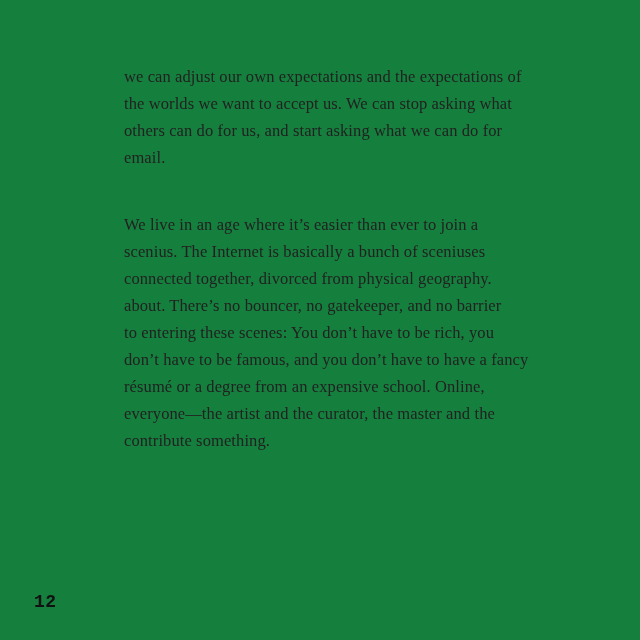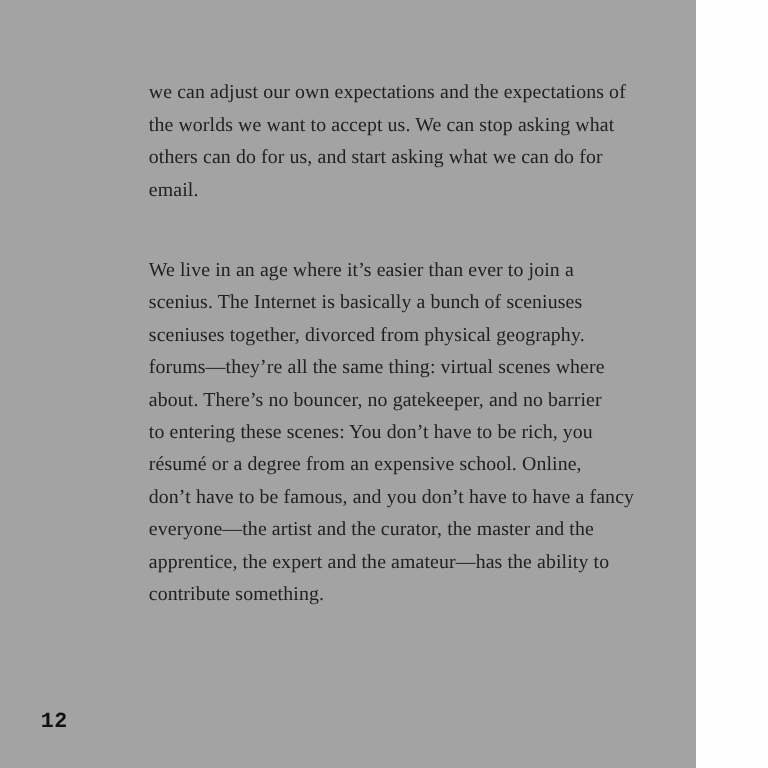--- a/index.html
+++ b/index.html
@@ -7,23 +7,23 @@
     width: 640px;
     height: 640px;
     background: #fefefe;
     overflow: hidden;
     position: relative;
     font-family: "Liberation Serif", "DejaVu Serif", serif;
   }
   .page {
     position: absolute;
     inset: 0;
-    width: 580px;
+    width: 640px;
     height: 640px;
-    background: #a3a3a3;
+    background: #15803d;
   }
   .text-block {
     position: absolute;
     left: 124px;
     top: 63px;
     width: 400px;
     color: #212121;
     font-size: 16.5px;
     line-height: 27px;
     letter-spacing: 0.1px;
@@ -50,25 +50,23 @@
   <div class="text-block" id="text-block">
       <div class="paragraph">
         <div class="line">we can adjust our own expectations and the expectations of</div>
         <div class="line">the worlds we want to accept us. We can stop asking what</div>
         <div class="line">others can do for us, and start asking what we can do for</div>
         <div class="line">email.</div>
       </div>
       <div class="paragraph">
         <div class="line">We live in an age where it’s easier than ever to join a</div>
         <div class="line">scenius. The Internet is basically a bunch of sceniuses</div>
-        <div class="line">sceniuses together, divorced from physical geography.</div>
-        <div class="line">forums—they’re all the same thing: virtual scenes where</div>
+        <div class="line">connected together, divorced from physical geography.</div>
         <div class="line">about. There’s no bouncer, no gatekeeper, and no barrier</div>
         <div class="line">to entering these scenes: You don’t have to be rich, you</div>
+        <div class="line">don’t have to be famous, and you don’t have to have a fancy</div>
         <div class="line">résumé or a degree from an expensive school. Online,</div>
-        <div class="line">don’t have to be famous, and you don’t have to have a fancy</div>
         <div class="line">everyone—the artist and the curator, the master and the</div>
-        <div class="line">apprentice, the expert and the amateur—has the ability to</div>
         <div class="line">contribute something.</div>
       </div>
     </div>
   <div class="page-number">12</div>
 </div>
 
 </body></html>

